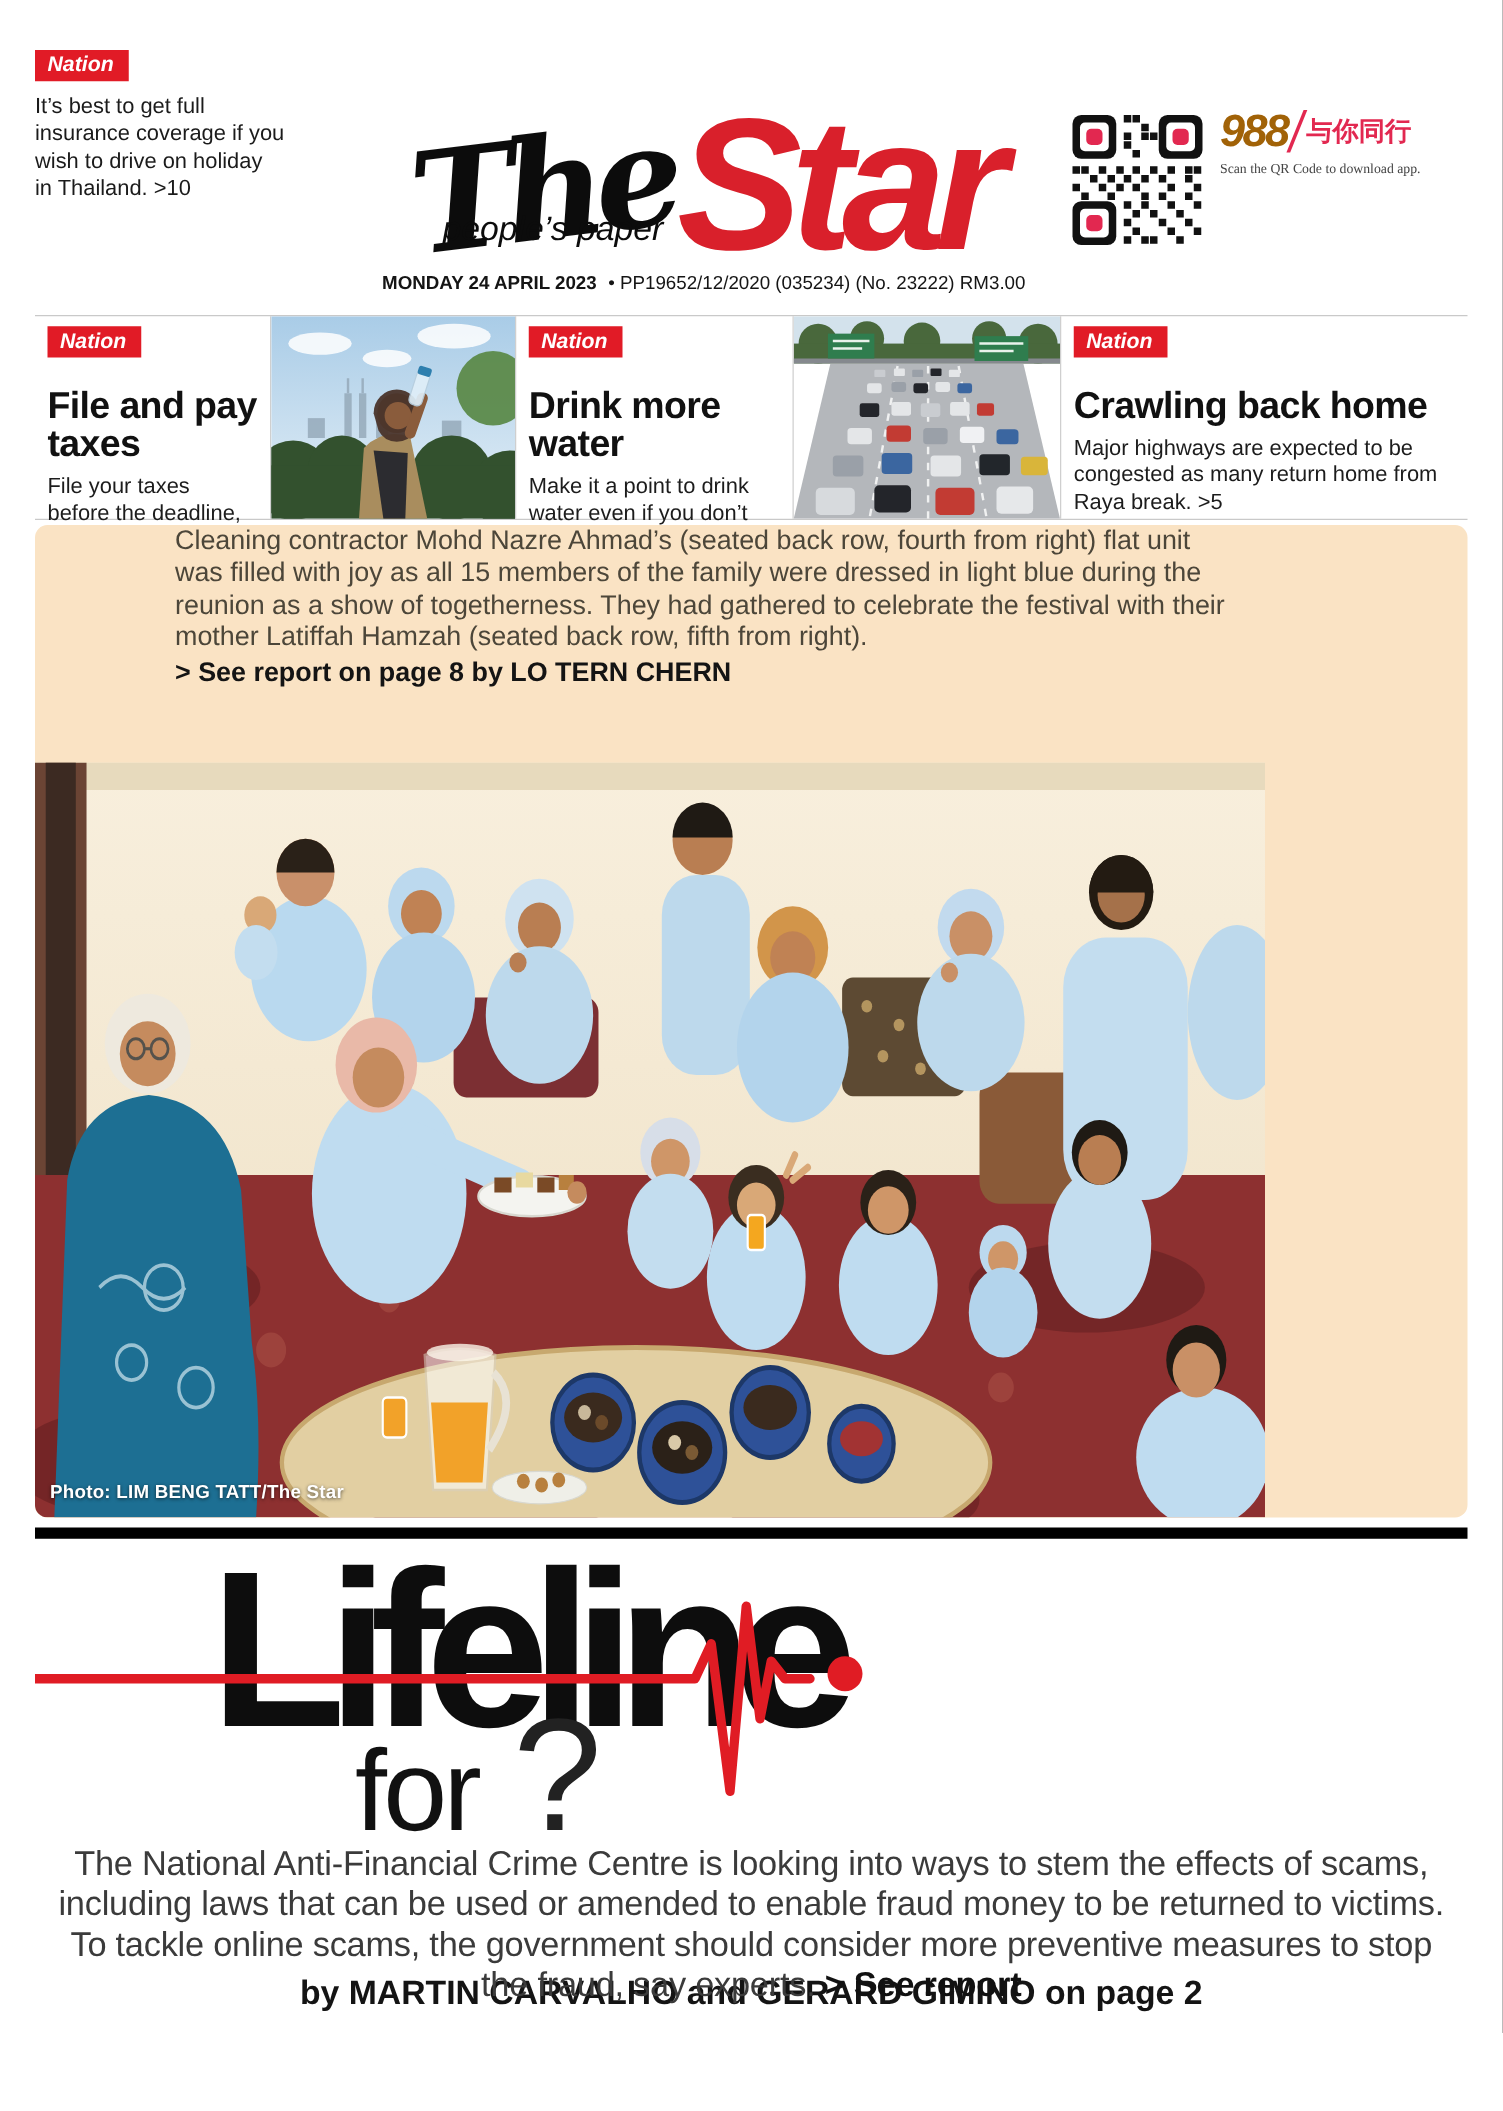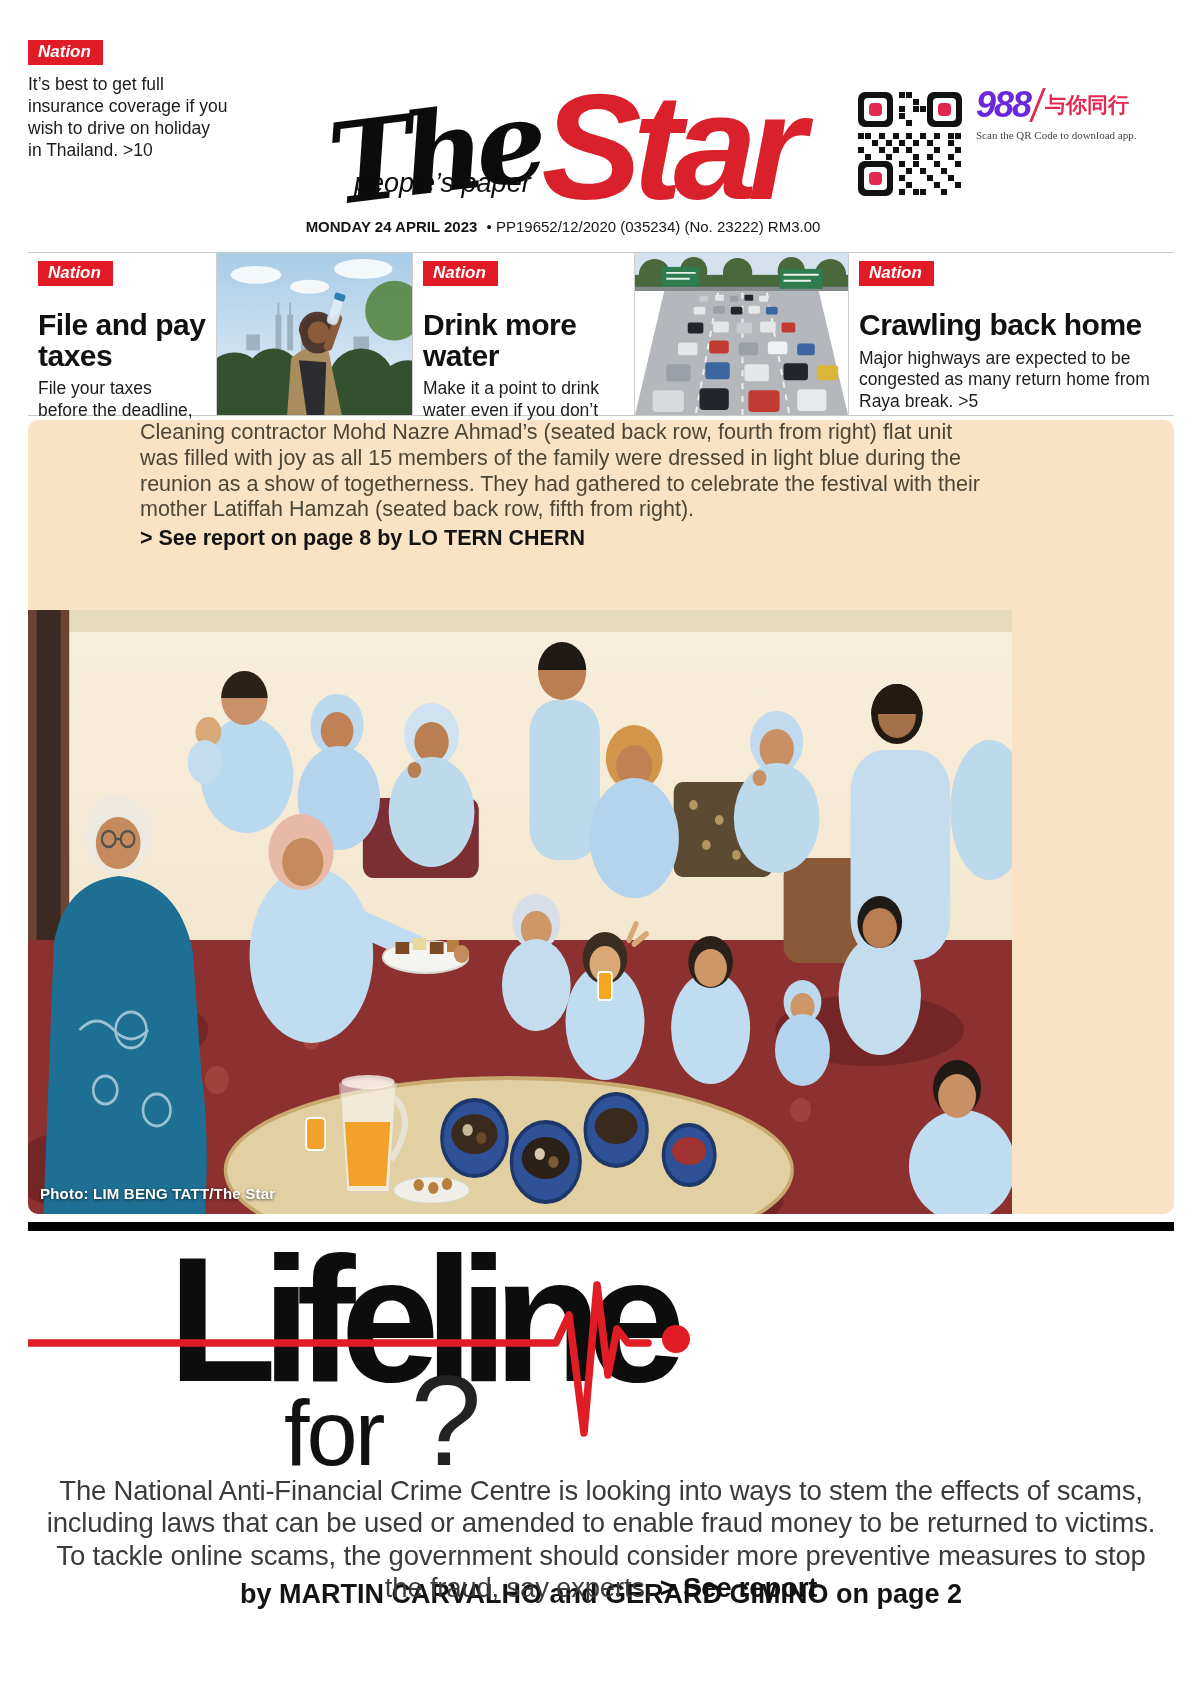--- a/index.html
+++ b/index.html
@@ -31,21 +31,21 @@
     color:#d9202b; letter-spacing:-9px; margin-left:4px; display:inline-block;
   }
   .tagline { position:absolute; left:86px; top:140px; font-style:italic; font-size:27px; color:#0c0c0c; }
   .dateline { position:absolute; top:190px; width:100%; text-align:center; font-size:15px; color:#151515; white-space:nowrap; }
   .dateline .db { font-weight:bold; }
   .dateline .dr { margin-left:5px; }
 
   .qrpanel { position:absolute; right:0; top:60px; width:320px; display:flex; gap:10px; }
   .qrtext { width:190px; }
   .logo-row { display:flex; align-items:center; gap:6px; }
-  .logo988 { color:#6d28d9; font-style:italic; font-weight:900; font-size:36px; line-height:.9; letter-spacing:-2px; }
+  .logo988 { color:#a16207; font-style:italic; font-weight:900; font-size:36px; line-height:.9; letter-spacing:-2px; }
   .logo-slash { width:3px; height:34px; background:#e22850; transform:skewX(-22deg); }
   .logo-cn { color:#e22850; font-size:21px; font-weight:bold; }
   .qrline1 { font-size:11px; font-weight:bold; line-height:1.3; margin-top:7px; color:#222; }
   .qrline2 { font-size:11px; line-height:1.3; margin-top:6px; color:#444;font-family:Liberation Serif, serif; }
 
   
   .strip { position:absolute; top:252px; left:28px; width:1146px; height:164px; display:flex;
            border-top:1px solid #c9c9c9; border-bottom:1px solid #c9c9c9; box-sizing:border-box; }
   .strip > div { box-sizing:border-box; }
   .strip > div + div { border-left:1px solid #cfcfcf; }

